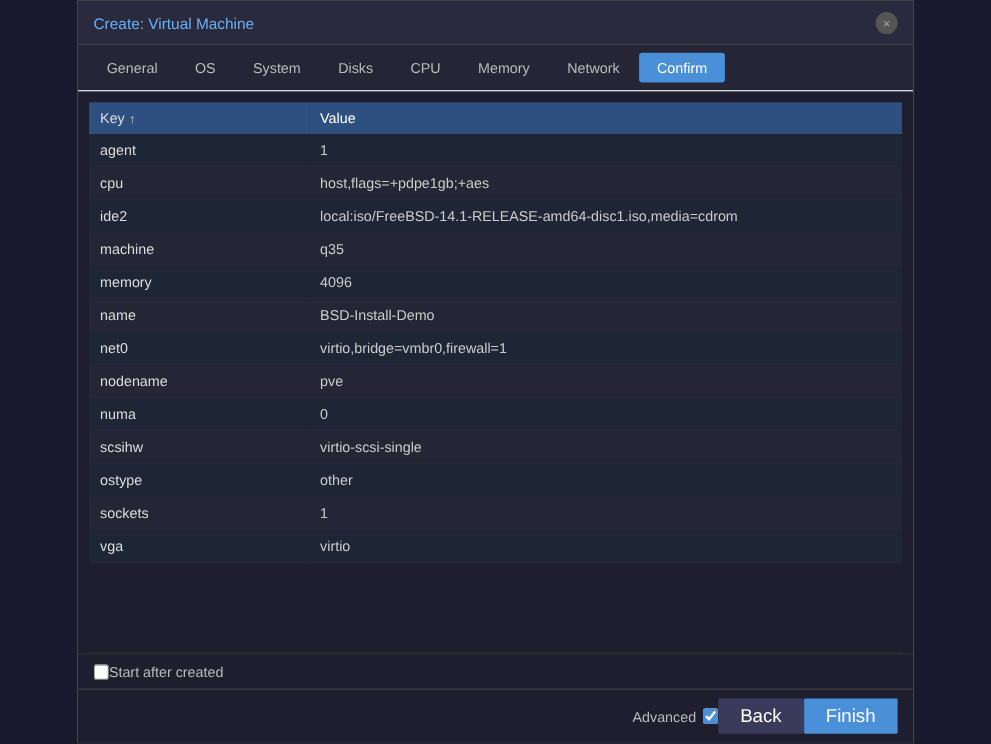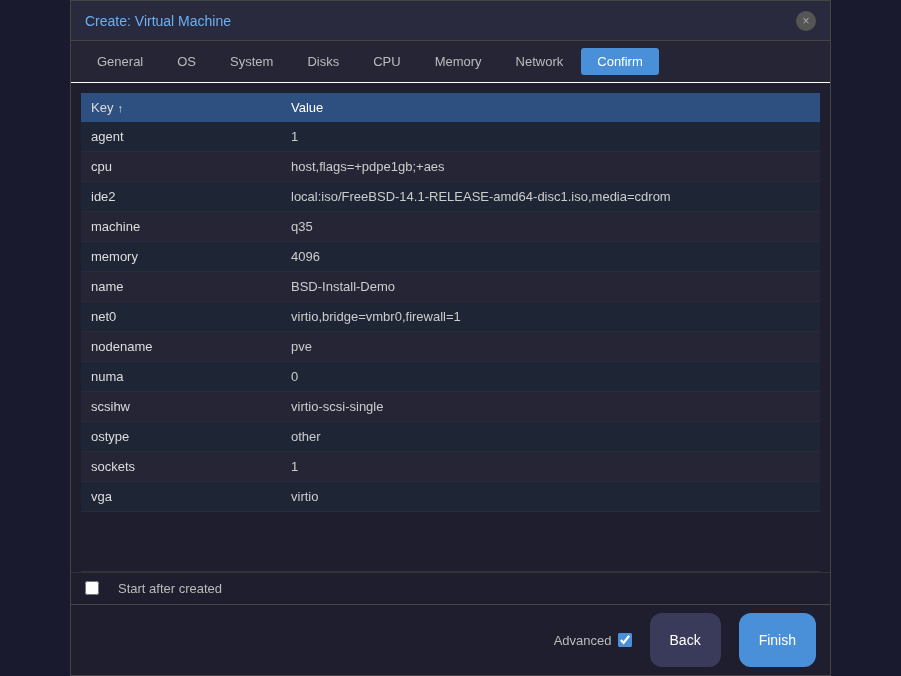--- a/index.html
+++ b/index.html
@@ -104,26 +104,26 @@
       margin-left: 4px;
       font-size: 11px;
     }
     .footer-bottom {
       display: flex;
       align-items: center;
       justify-content: flex-end;
       padding: 8px 14px;
       border-top: 1px solid #444;
       background: #1e1e2e;
-      gap: 18px;
+      gap: 0;
     }
     .start-after {
       display: flex;
-      align-items: flex-start;
-      gap: 19px;
+      align-items: flex-end;
+      gap: 0;
       margin-right: auto;
       color: #bbb;
       font-size: 13px;
       cursor: pointer;
     }
     .start-after input[type=checkbox] {
       width: 14px;
       height: 14px;
       cursor: pointer;
     }
@@ -134,25 +134,25 @@
       color: #bbb;
       font-size: 13px;
     }
     .advanced-section input[type=checkbox] {
       width: 14px;
       height: 14px;
       cursor: pointer;
       accent-color: #4a90d9;
     }
     .btn {
-      padding: 19px 20px;
+      padding: 6px 20px;
       border: none;
-      border-radius: 12px;
-      cursor: pointer;
-      font-size: 14px;
+      border-radius: 1px;
+      cursor: pointer;
+      font-size: 17px;
       color: #fff;
     }
     .btn-back {
       background: #3a3a5a;
     }
     .btn-finish {
       background: #4a90d9;
     }
     .separator {
       height: 1px;

